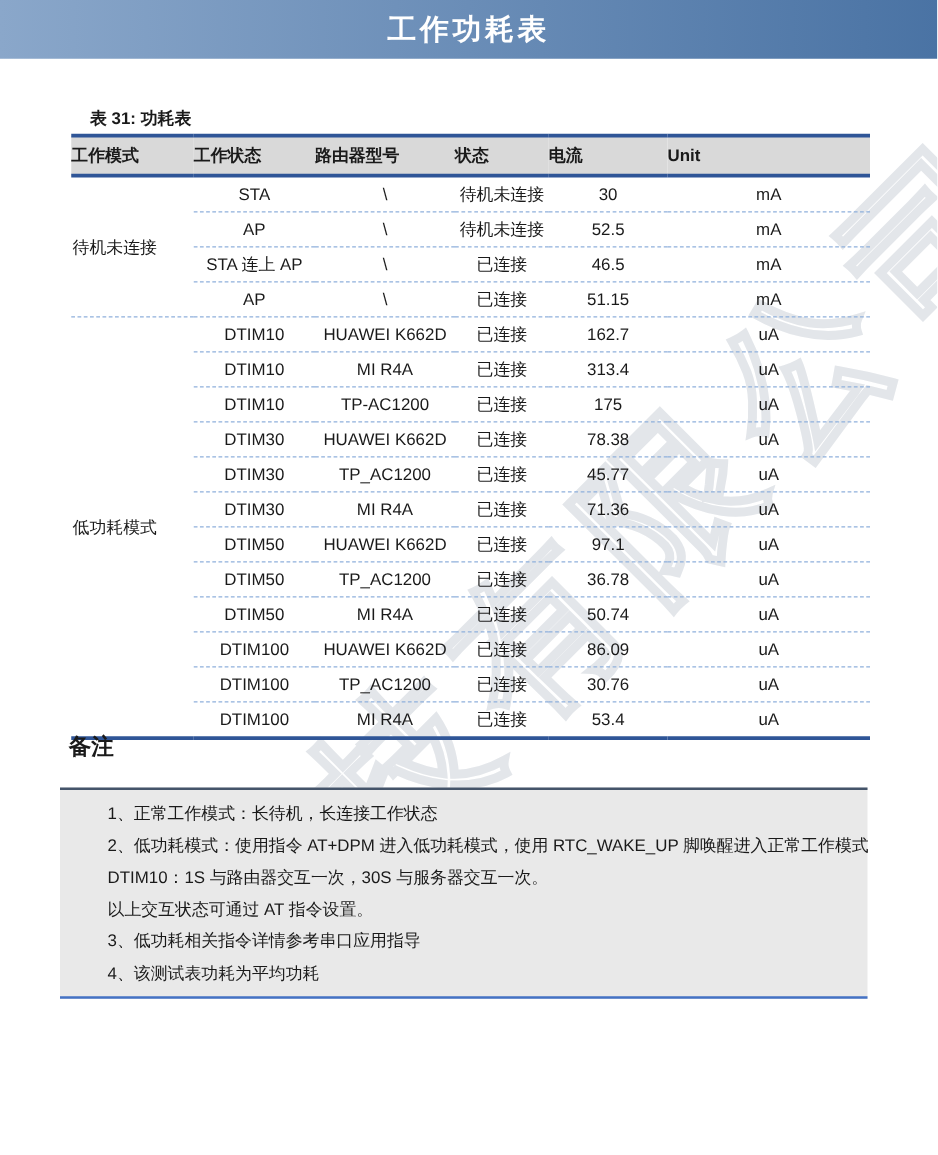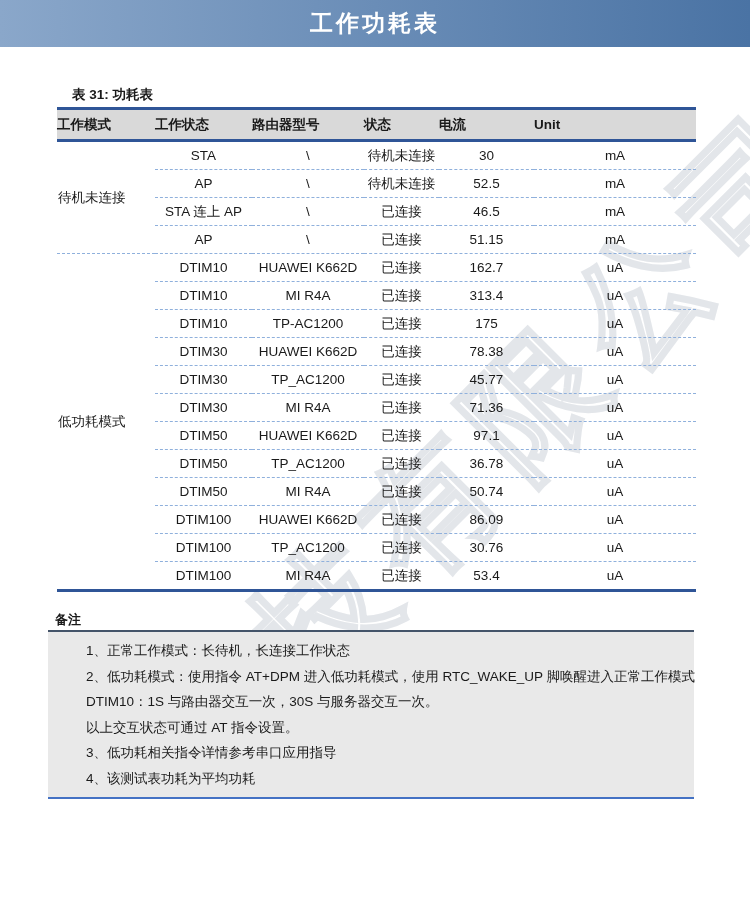--- a/index.html
+++ b/index.html
@@ -27,21 +27,21 @@
     border-top:3px solid #2f5597;border-bottom:3px solid #2f5597;
     font-size:13.5px;background:transparent;}
   .ptable th{background:#d9d9d9;border-bottom:3px solid #2f5597;
     font-weight:bold;height:29px;text-align:left;padding:0;}
   .ptable td{height:27px;text-align:center;border-top:1px dashed #8fb0dc;
     padding:0;font-weight:normal;}
   .ptable tr.first-row td{border-top:none;}
   .ptable td.mode-cell{text-align:left;padding-left:1px;}
 
   
-  .notes-heading{position:absolute;left:55px;top:611px;font-size:13px;font-weight:bold;z-index:1;font-family:Liberation Mono, monospace;}
+  .notes-heading{position:absolute;left:55px;top:585px;font-size:18px;font-weight:bold;z-index:1;font-family:Liberation Mono, monospace;}
   .notes-box{position:absolute;left:48px;top:630px;width:646px;z-index:1;
     background:#e9e9e9;border-top:2px solid #44546a;border-bottom:2px solid #4472c4;
     padding:6px 10px 6px 38px;box-sizing:border-box;}
   .note-line{font-size:13.5px;line-height:25.5px;white-space:nowrap;}
 </style>
 </head>
 <body>
 
 <div class="page">
 

